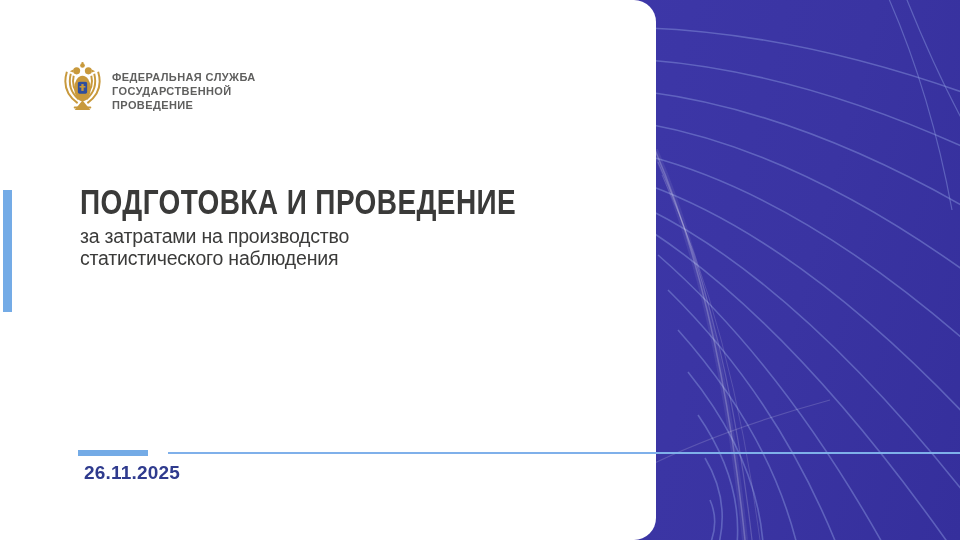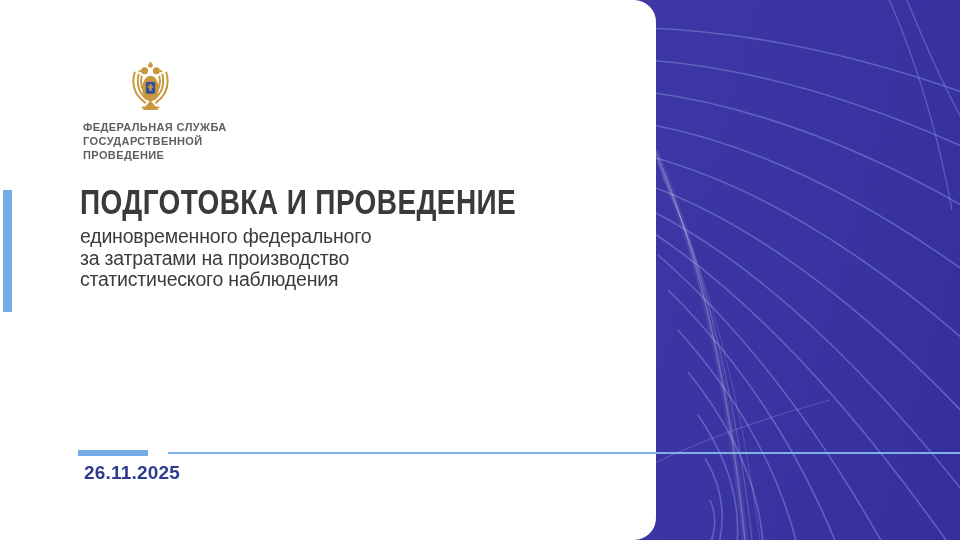--- a/index.html
+++ b/index.html
@@ -13,21 +13,21 @@
     position:absolute;left:600px;top:0;width:360px;height:540px;
     background:linear-gradient(105deg,#3D37A8 0%,#3A34A2 55%,#352F9C 100%);
   }
   .panel svg{position:absolute;left:0;top:0;}
   
   .card{
     position:absolute;left:0;top:0;width:656px;height:540px;
     background:#ffffff;border-radius:0 22px 22px 0;
   }
   
-  .logo{position:absolute;left:75px;top:61px;display:flex;align-items:center;flex-direction:column;}
+  .logo{position:absolute;left:61px;top:61px;display:flex;align-items:flex-end;}
   .emblem{width:43px;height:51px;}
   .logo-text{
     margin-left:8px;margin-top:8px;
     font-size:11px;font-weight:bold;line-height:14px;
     letter-spacing:0.4px;color:#5F5F5E;white-space:nowrap;
   }
   
   .vbar{position:absolute;left:3px;top:190px;width:9px;height:122px;background:#74ABE6;}
   
   .title{
@@ -121,21 +121,20 @@
         <div>ГОСУДАРСТВЕННОЙ</div>
         <div>ПРОВЕДЕНИЕ</div>
       </div>
     </div>
 
     <div class="vbar"></div>
 
     <div class="title">ПОДГОТОВКА И ПРОВЕДЕНИЕ</div>
 
     <div class="subtitle">
-      <div>единовременного федерального</div>
       <div>за затратами на производство</div>
       <div>статистического наблюдения</div>
     </div>
   </div>
 
   <div class="thick-rule"></div>
   <div class="thin-rule"></div>
   <div class="date">26.11.2025</div>
 
 </div>

